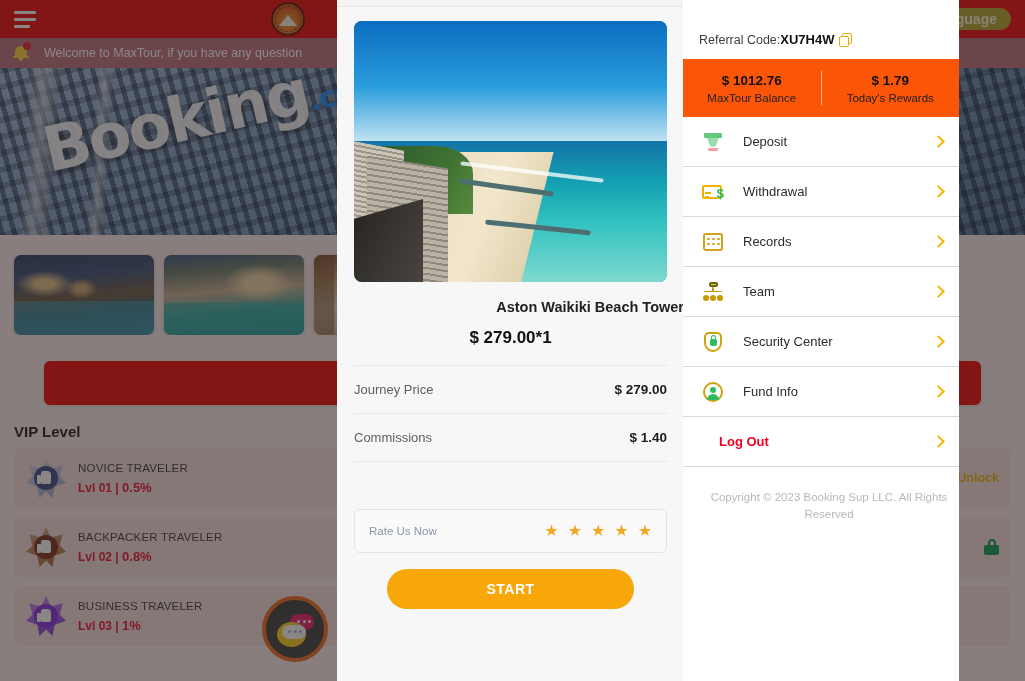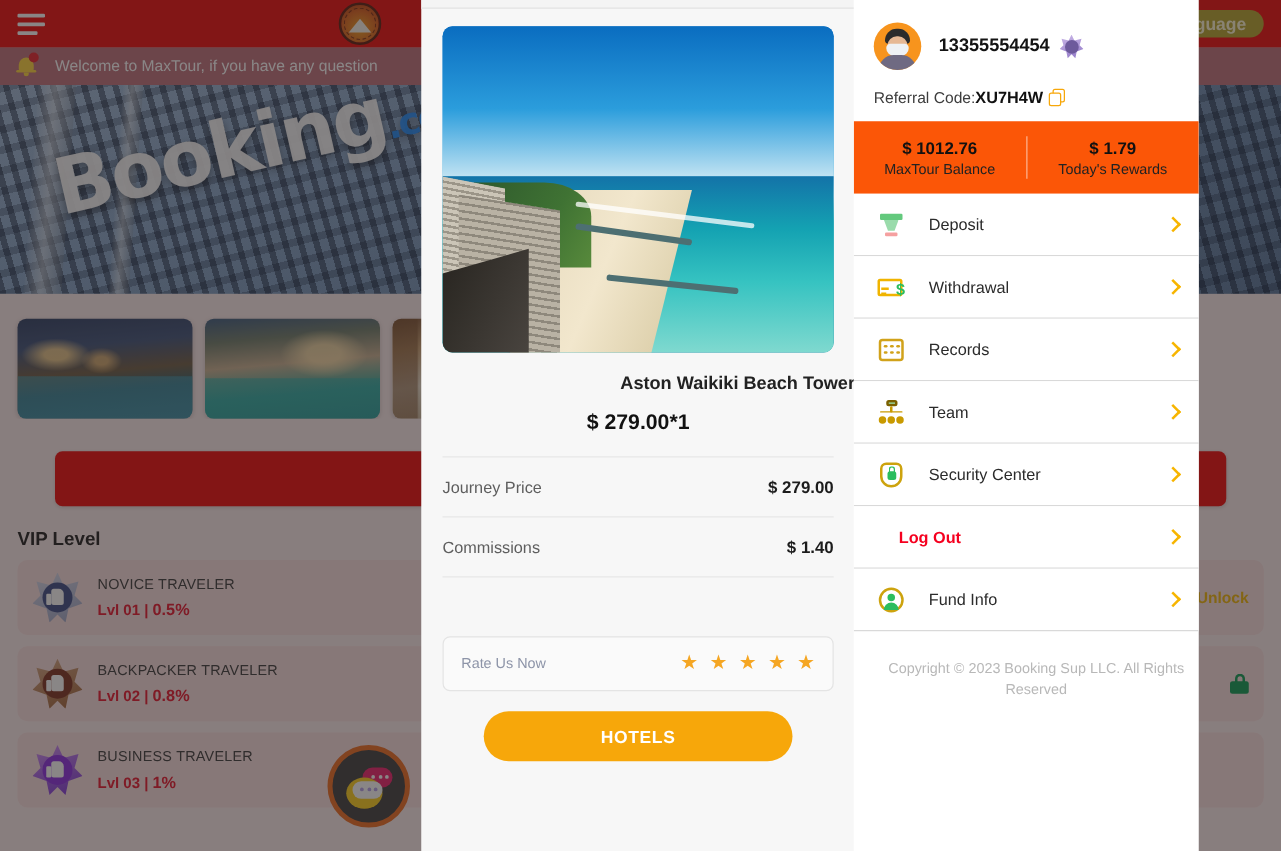--- a/index.html
+++ b/index.html
@@ -645,40 +645,27 @@
       <span class="stars">
         <span class="star-ico">★</span>
         <span class="star-ico">★</span>
         <span class="star-ico">★</span>
         <span class="star-ico">★</span>
         <span class="star-ico">★</span>
       </span>
     </div>
 
     <div class="submit-wrap">
-      <button class="submit-btn">HOTELS</button>
+      <button class="submit-btn">START</button>
     </div>
   </div>
 
   <div class="sheet-right">
 
     <div class="acct-head">
-      <div class="acct-top">
-        <div class="avatar">
-          <div class="hair"></div>
-            <div class="face"></div>
-            <div class="mask"></div>
-            <div class="body"></div>
-        </div>
-        <div class="acct-phone">13355554454</div>
-        <div class="acct-vip">
-          <div class="star"></div>
-            <div class="disc"></div>
-        </div>
-      </div>
       <div class="acct-ref">
         <span class="lbl">Referral Code:</span>
         <span class="right">
           <span class="code">XU7H4W</span>
           <span class="copy-ico">
               <span class="b"></span>
               <span class="a"></span>
             </span>
         </span>
       </div>
@@ -750,33 +737,33 @@
         <span class="menu-ico ico-security">
           <span class="shield"></span>
             <span class="sh"></span>
             <span class="lock"></span>
         </span>
         <span class="menu-label">Security Center</span>
         <span class="chev"></span>
       </div>
 
       <div class="menu-item">
-        <span class="menu-label logout">Log Out</span>
-        <span class="chev"></span>
-      </div>
-
-      <div class="menu-item">
         <span class="menu-ico ico-fund">
           <span class="circle"></span>
             <span class="head"></span>
             <span class="shoulders"></span>
         </span>
         <span class="menu-label">Fund Info</span>
         <span class="chev"></span>
       </div>
 
+      <div class="menu-item">
+        <span class="menu-label logout">Log Out</span>
+        <span class="chev"></span>
+      </div>
+
     </div>
 
     <div class="copyright">Copyright © 2023 Booking Sup LLC. All Rights Reserved</div>
 
   </div>
 
 </div>
 
 </body></html>

